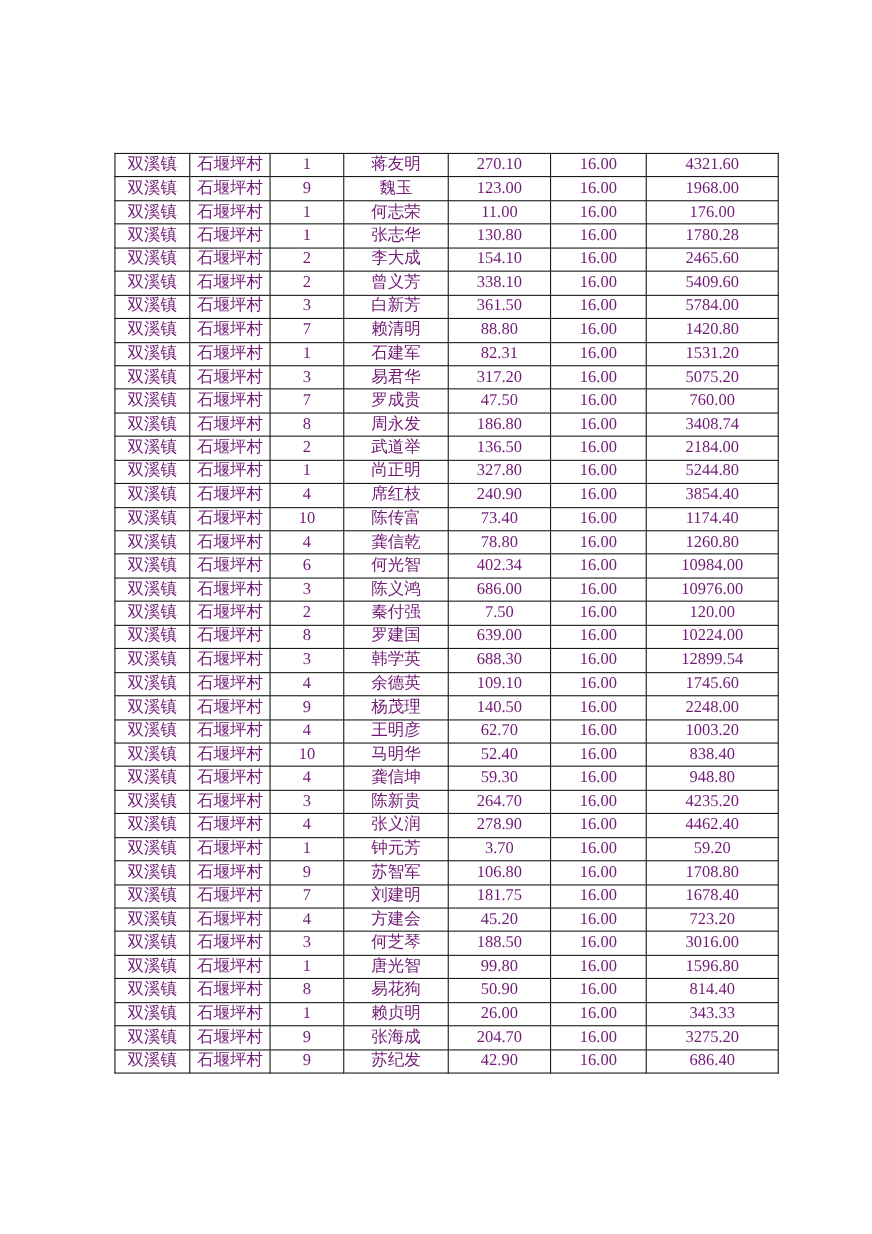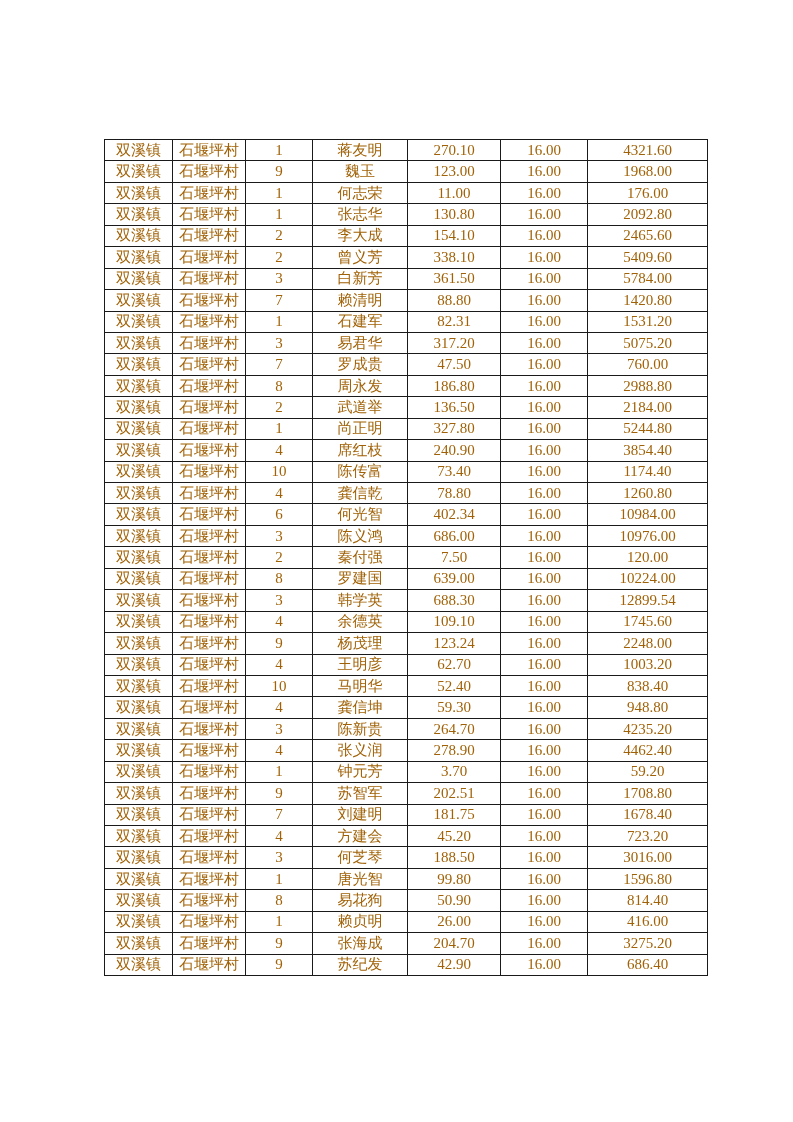--- a/index.html
+++ b/index.html
@@ -7,21 +7,21 @@
     padding: 0;
     background: #ffffff;
   }
   .page {
     position: relative;
     width: 793px;
     height: 1122px;
     background: #ffffff;
     overflow: hidden;
     font-family: "Liberation Serif", "DejaVu Serif", serif;
-    color: #a16207;
+    color: #701a75;
   }
   table.roster {
     position: absolute;
     left: 104px;
     top: 139px;
     width: 603px;
     border-collapse: collapse;
     table-layout: fixed;
   }
   table.roster td {
@@ -88,21 +88,21 @@
       <td>176.00</td>
     </tr>
 
     <tr>
       <td>双溪镇</td>
       <td>石堰坪村</td>
       <td>1</td>
       <td>张志华</td>
       <td>130.80</td>
       <td>16.00</td>
-      <td>2092.80</td>
+      <td>1780.28</td>
     </tr>
 
     <tr>
       <td>双溪镇</td>
       <td>石堰坪村</td>
       <td>2</td>
       <td>李大成</td>
       <td>154.10</td>
       <td>16.00</td>
       <td>2465.60</td>
@@ -168,21 +168,21 @@
       <td>760.00</td>
     </tr>
 
     <tr>
       <td>双溪镇</td>
       <td>石堰坪村</td>
       <td>8</td>
       <td>周永发</td>
       <td>186.80</td>
       <td>16.00</td>
-      <td>2988.80</td>
+      <td>3408.74</td>
     </tr>
 
     <tr>
       <td>双溪镇</td>
       <td>石堰坪村</td>
       <td>2</td>
       <td>武道举</td>
       <td>136.50</td>
       <td>16.00</td>
       <td>2184.00</td>
@@ -286,21 +286,21 @@
       <td>109.10</td>
       <td>16.00</td>
       <td>1745.60</td>
     </tr>
 
     <tr>
       <td>双溪镇</td>
       <td>石堰坪村</td>
       <td>9</td>
       <td>杨茂理</td>
-      <td>123.24</td>
+      <td>140.50</td>
       <td>16.00</td>
       <td>2248.00</td>
     </tr>
 
     <tr>
       <td>双溪镇</td>
       <td>石堰坪村</td>
       <td>4</td>
       <td>王明彦</td>
       <td>62.70</td>
@@ -356,21 +356,21 @@
       <td>3.70</td>
       <td>16.00</td>
       <td>59.20</td>
     </tr>
 
     <tr>
       <td>双溪镇</td>
       <td>石堰坪村</td>
       <td>9</td>
       <td>苏智军</td>
-      <td>202.51</td>
+      <td>106.80</td>
       <td>16.00</td>
       <td>1708.80</td>
     </tr>
 
     <tr>
       <td>双溪镇</td>
       <td>石堰坪村</td>
       <td>7</td>
       <td>刘建明</td>
       <td>181.75</td>
@@ -418,21 +418,21 @@
       <td>814.40</td>
     </tr>
 
     <tr>
       <td>双溪镇</td>
       <td>石堰坪村</td>
       <td>1</td>
       <td>赖贞明</td>
       <td>26.00</td>
       <td>16.00</td>
-      <td>416.00</td>
+      <td>343.33</td>
     </tr>
 
     <tr>
       <td>双溪镇</td>
       <td>石堰坪村</td>
       <td>9</td>
       <td>张海成</td>
       <td>204.70</td>
       <td>16.00</td>
       <td>3275.20</td>

